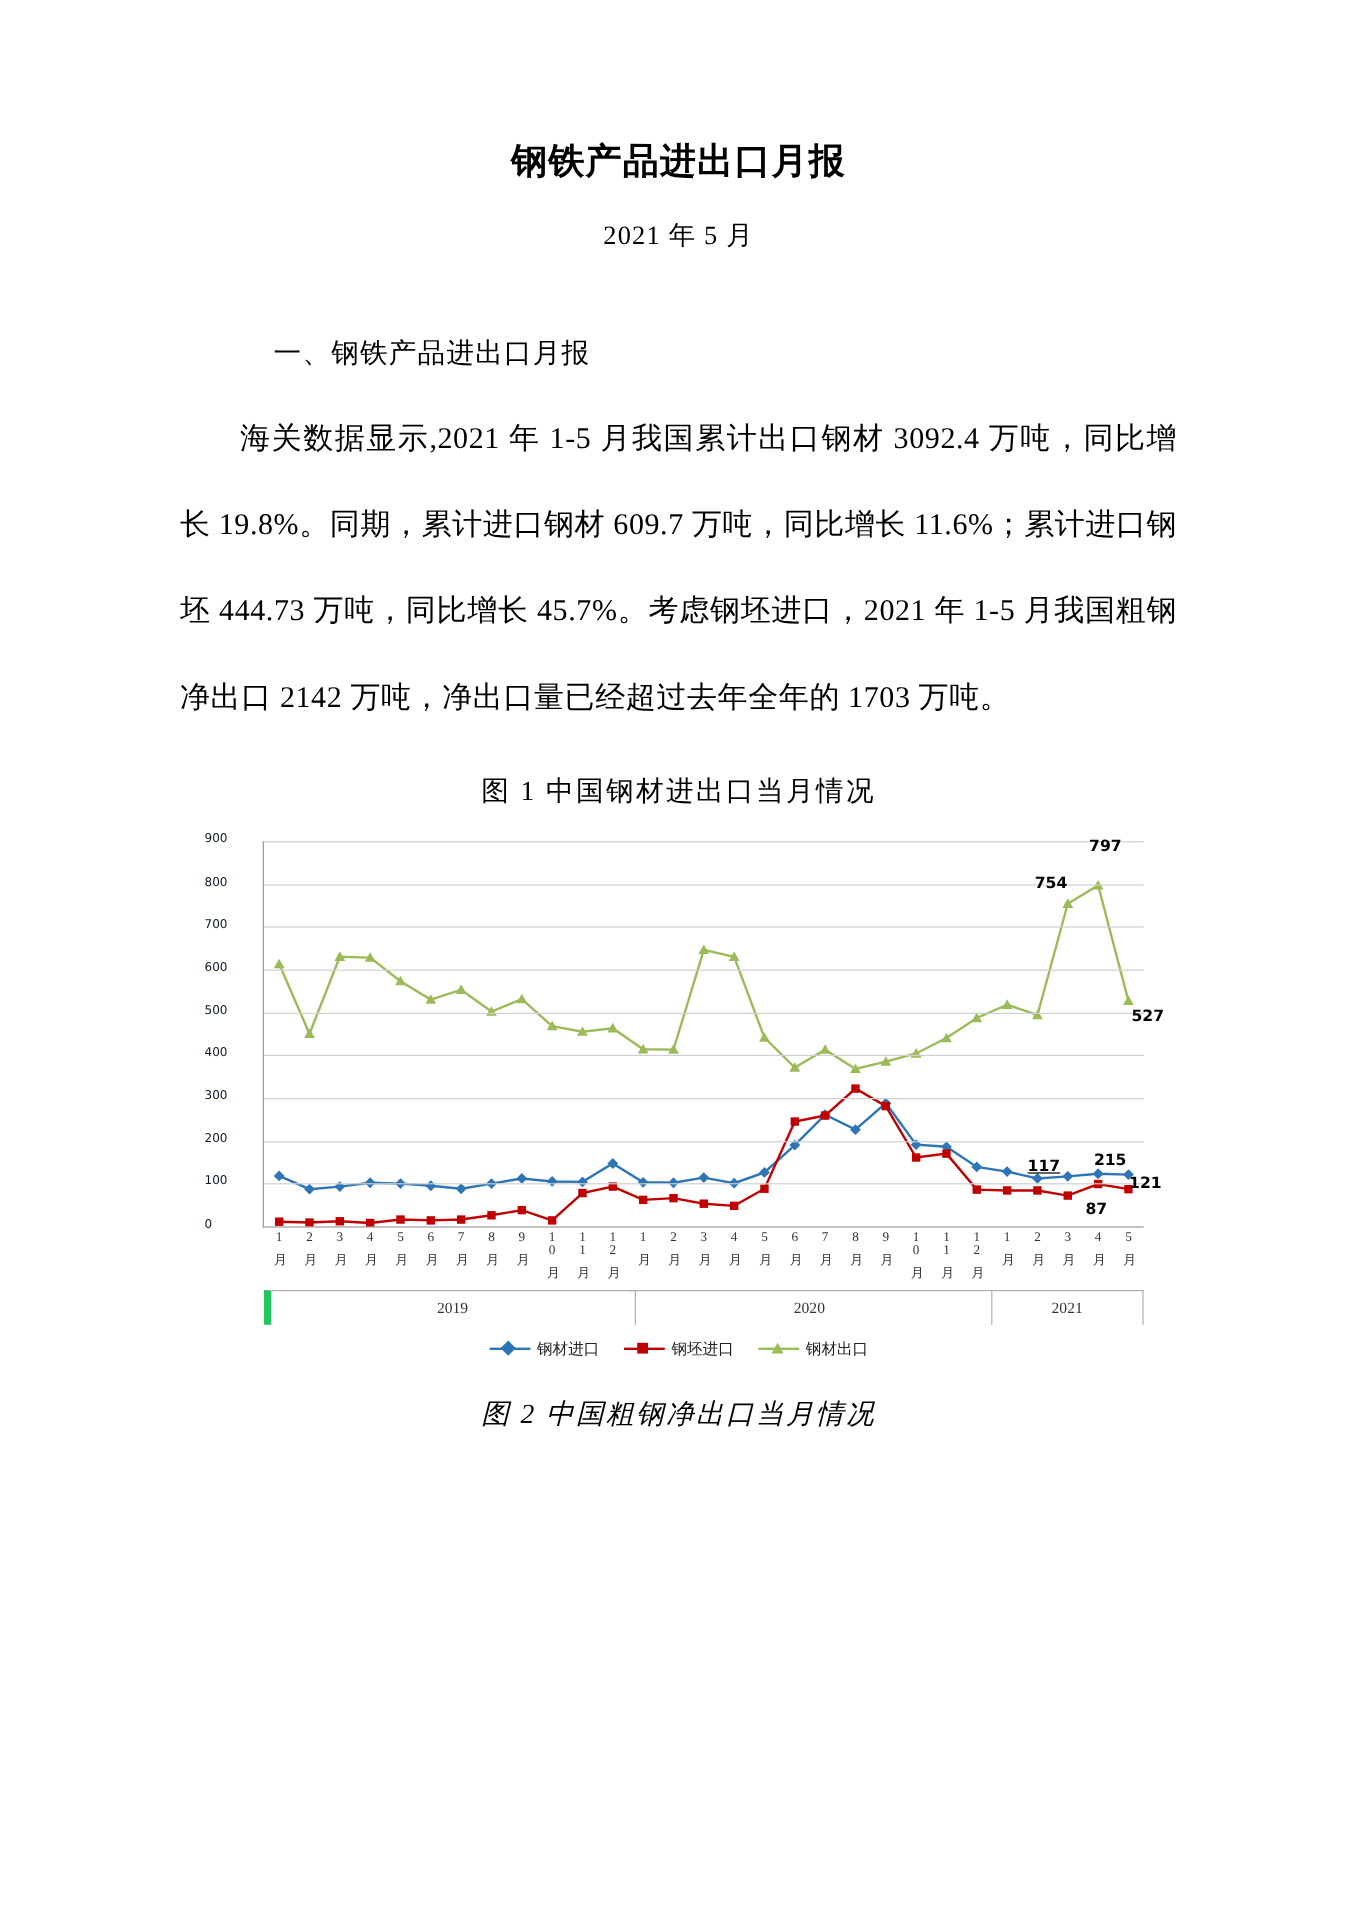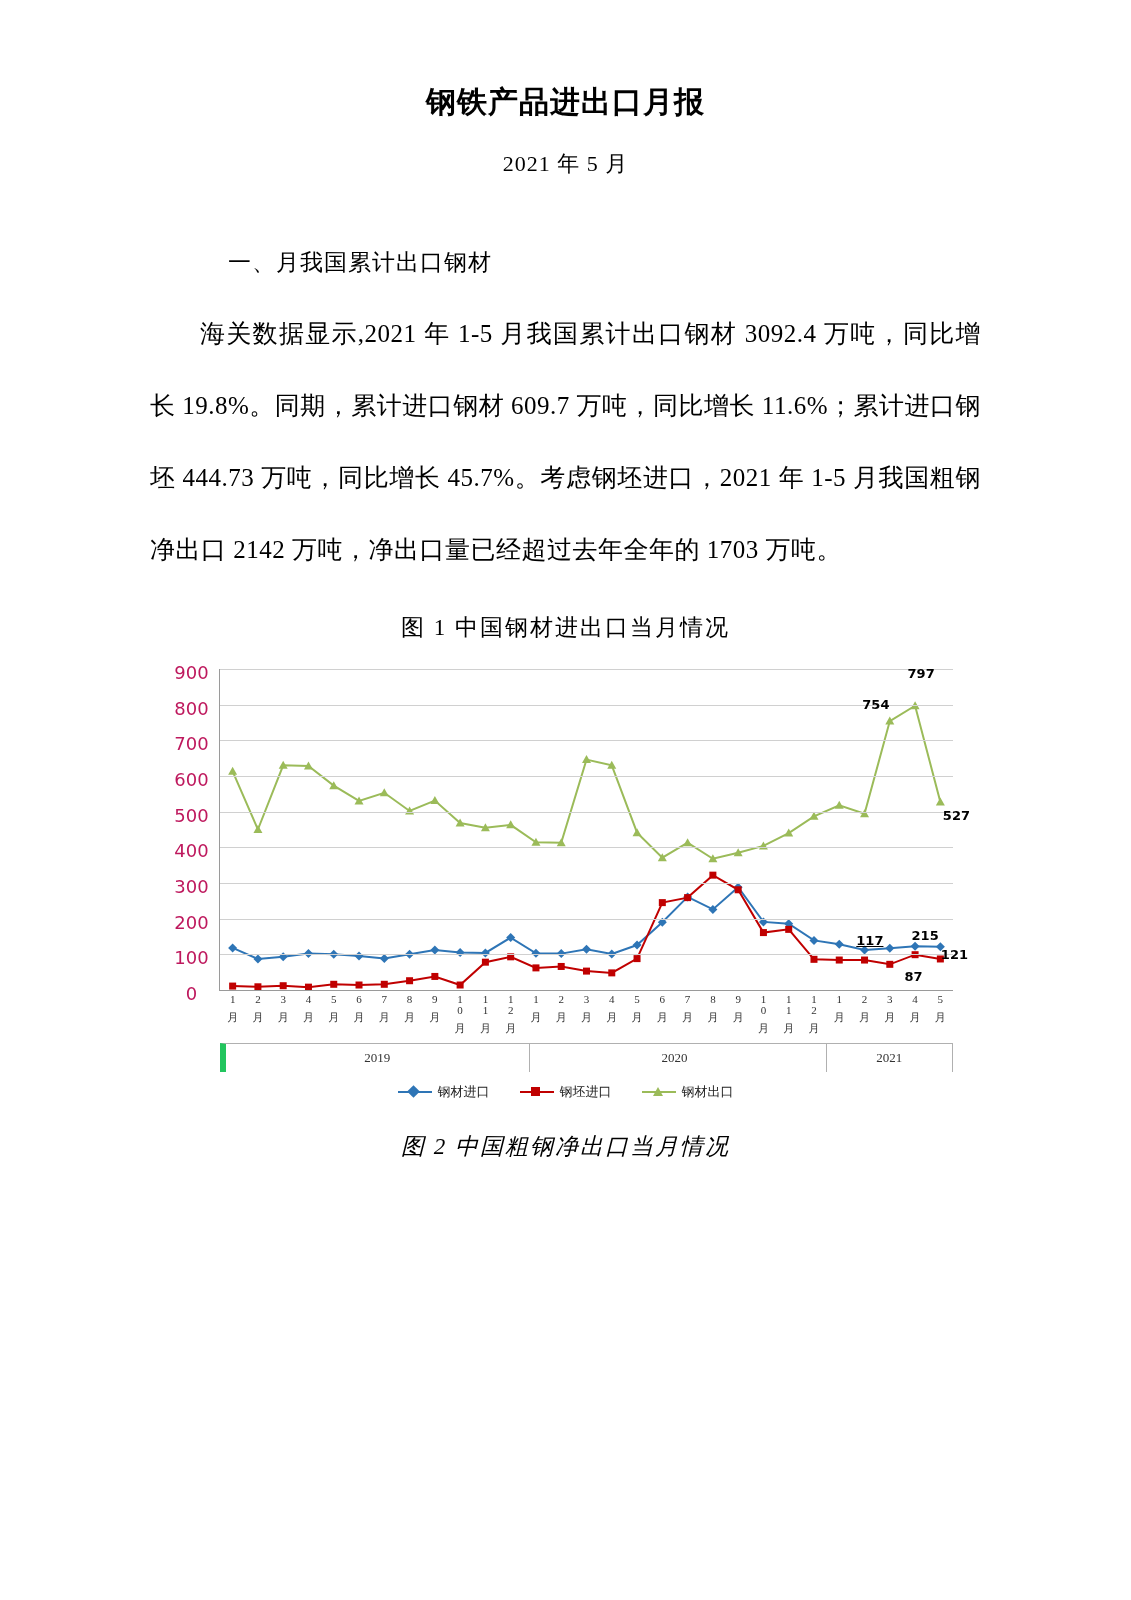--- a/index.html
+++ b/index.html
@@ -21,21 +21,21 @@
     position: relative;
     box-sizing: border-box;
     padding: 0;
   }
   .doc-title {
     text-align: center;
     font-family: "DejaVu Sans", sans-serif;
     font-weight: bold;
     font-size: 30px;
     letter-spacing: 1px;
-    margin-top: 82px;
+    margin-top: 114px;
   }
   .doc-subtitle {
     text-align: center;
     font-size: 22px;
     margin-top: 26px;
     letter-spacing: 1px;
   }
   .section-heading {
     font-size: 23px;
     margin-top: 68px;
@@ -83,23 +83,23 @@
   .gridline {
     position: absolute;
     left: 0;
     right: 0;
     border-top: 1px solid #d0d0d0;
   }
   .ytick {
     position: absolute;
     left: 0;
     width: 42px;
-    text-align: center;
-    font-size: 18px;
-    color: #be185d;
+    text-align: left;
+    font-size: 10px;
+    color: #0f172a;
     transform: translateY(-7px);
   }
   .xlabels {
     position: relative;
     margin-left: 49px;
     height: 52px;
     border-left: 0;
   }
   .xlabel {
     position: absolute;
@@ -127,21 +127,21 @@
     color: #333;
     display: flex;
     align-items: center;
     justify-content: center;
   }
   .year-cell.first { border-left: 6px solid #22c55e; }
   .legend {
     margin-top: 10px;
     display: flex;
     justify-content: center;
-    gap: 30px;
+    gap: 20px;
     font-size: 13px;
     font-family: "DejaVu Sans", sans-serif;
     color: #222;
   }
   .legend-item { display: flex; align-items: center; gap: 6px; }
   .legend-line {
     width: 34px; height: 2px; position: relative;
   }
   .legend-marker {
     position: absolute; left: 11px; top: -4px;
@@ -158,21 +158,21 @@
   }
 </style>
 </head>
 <body>
 
 <div class="page">
 
   <div class="doc-title">钢铁产品进出口月报</div>
   <div class="doc-subtitle">2021 年 5 月</div>
 
-  <div class="section-heading">一、月我国累计出口钢材</div>
+  <div class="section-heading">一、钢铁产品进出口月报</div>
 
   <div class="body-text">海关数据显示,2021 年 1-5 月我国累计出口钢材 3092.4 万吨，同比增长 19.8%。同期，累计进口钢材 609.7 万吨，同比增长 11.6%；累计进口钢坯 444.73 万吨，同比增长 45.7%。考虑钢坯进口，2021 年 1-5 月我国粗钢净出口 2142 万吨，净出口量已经超过去年全年的 1703 万吨。</div>
 
   <div class="fig-caption" id="fig1-caption">图 1 中国钢材进出口当月情况</div>
 
   <div class="chart-wrap">
     <div class="chart-area" id="chart-area">
       <div class="plot" id="plot">
         <svg id="chart-svg" width="100%" height="100%" viewBox="0 0 733 321" preserveAspectRatio="none">
             <polyline points="12.64,278.91 37.91,289.97 63.19,287.83 88.47,284.62 113.74,285.33 139.02,287.12 164.29,289.61 189.57,285.33 214.84,281.05 240.12,283.55 265.40,283.91 290.67,268.57 315.95,284.26 341.22,284.62 366.50,280.34 391.78,284.98 417.05,276.06 442.33,253.23 467.60,227.91 492.88,240.39 518.16,218.28 543.43,252.88 568.71,254.66 593.98,271.42 619.26,275.35 644.53,281.05 669.81,279.27 695.09,277.13 720.36,277.84" fill="none" stroke="#2e75b6" stroke-width="2"></polyline>

